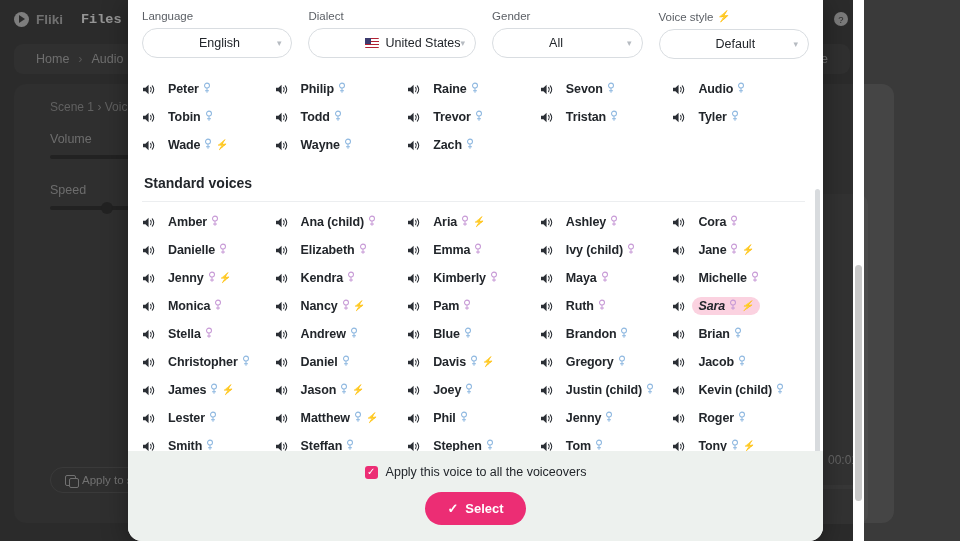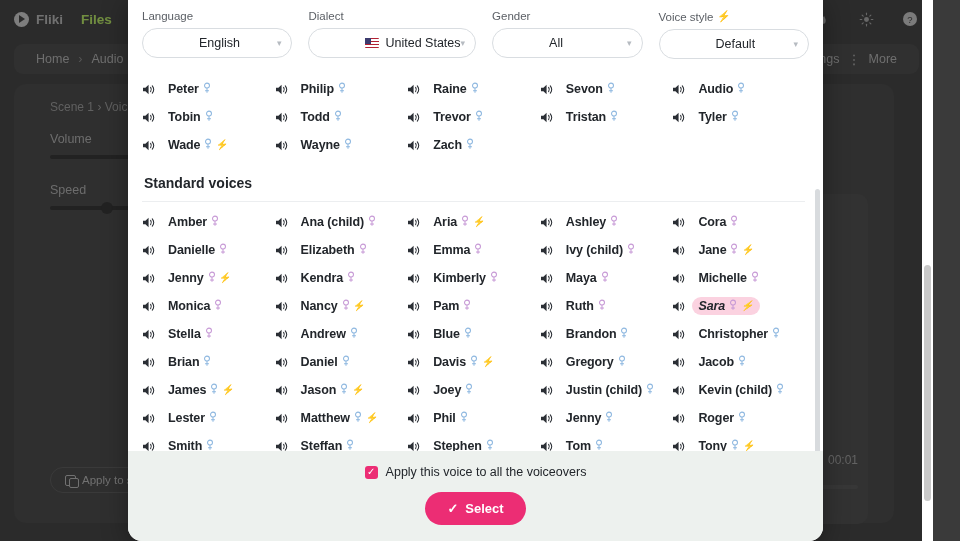--- a/index.html
+++ b/index.html
@@ -2,39 +2,39 @@
 <html><head>
 <meta charset="utf-8">
 <style>
   * { box-sizing: border-box; margin: 0; padding: 0; }
   html, body {
     width: 960px; height: 541px;
     overflow: hidden;
     font-family: "Liberation Sans", sans-serif;
     background: #3a3a3a;
   }
-  #root { position: relative; width: 933px; height: 541px; }
+  #root { position: relative; width: 864px; height: 541px; }
 
   
   .bg-app { position: absolute; inset: 0; background: #3f3f3f; }
   .bg-topbar {
     position: absolute; top: 0; left: 0; right: 0; height: 38px;
     display: flex; align-items: center; padding: 0 14px; gap: 18px;
   }
   .bg-logo { display: flex; align-items: center; gap: 7px; color: #bdbdbd; font-size: 13.5px; font-weight: 600; }
   .bg-logo-mark {
     width: 15px; height: 15px; border-radius: 50%;
     background: #d6d6d6; position: relative;
   }
   .bg-logo-mark::after {
     content: ""; position: absolute; left: 5px; top: 3.5px;
     border-left: 6px solid #3f3f3f;
     border-top: 4px solid transparent; border-bottom: 4px solid transparent;
   }
-  .bg-nav-files { color: #bef264; font-size: 13.5px; font-weight: 600; }
+  .bg-nav-files { color: #ffffff; font-size: 13.5px; font-weight: 600; font-family: Liberation Mono, monospace; }
   .bg-topbar-right {
     margin-left: auto; display: flex; align-items: center; gap: 26px;
     color: #adadad; font-size: 15px;
   }
   .bg-ico { display:inline-flex; align-items:center; justify-content:center; width: 18px; height: 18px; }
 
   .bg-breadcrumb-bar {
     position: absolute; top: 44px; left: 14px; right: 14px; height: 30px;
     background: #484848; border-radius: 9px;
     display: flex; align-items: center; padding: 0 22px;
@@ -938,38 +938,38 @@
             </div>
             <div class="voice">
               <span class="spk">
                 <svg viewBox="0 0 16 14" width="15" height="13" aria-hidden="true">
                   <path d="M1 5.2h2.6L7 2v10L3.6 8.8H1z" fill="#2b2f35"></path>
                   <path d="M9.2 4.7a4 4 0 0 1 0 4.6" stroke="#2b2f35" stroke-width="1.15" fill="none" stroke-linecap="round"></path>
                   <path d="M11 3.1a6.3 6.3 0 0 1 0 7.8" stroke="#2b2f35" stroke-width="1.15" fill="none" stroke-linecap="round"></path>
                 </svg>
               </span>
               <span class="vname-wrap">
+                <span class="vname">Brian</span>
+                <span class="gsym male"><svg viewBox="0 0 10 14" width="8" height="12" aria-hidden="true">
+                    <circle cx="5" cy="4" r="3.1" fill="none" stroke="#8fb8e0" stroke-width="1.3"></circle>
+                    <line x1="5" y1="7.1" x2="5" y2="13" stroke="#8fb8e0" stroke-width="1.3"></line>
+                    <line x1="2.6" y1="10.4" x2="7.4" y2="10.4" stroke="#8fb8e0" stroke-width="1.3"></line>
+                  </svg></span>
+              </span>
+            </div>
+            <div class="voice">
+              <span class="spk">
+                <svg viewBox="0 0 16 14" width="15" height="13" aria-hidden="true">
+                  <path d="M1 5.2h2.6L7 2v10L3.6 8.8H1z" fill="#2b2f35"></path>
+                  <path d="M9.2 4.7a4 4 0 0 1 0 4.6" stroke="#2b2f35" stroke-width="1.15" fill="none" stroke-linecap="round"></path>
+                  <path d="M11 3.1a6.3 6.3 0 0 1 0 7.8" stroke="#2b2f35" stroke-width="1.15" fill="none" stroke-linecap="round"></path>
+                </svg>
+              </span>
+              <span class="vname-wrap">
                 <span class="vname">Christopher</span>
-                <span class="gsym male"><svg viewBox="0 0 10 14" width="8" height="12" aria-hidden="true">
-                    <circle cx="5" cy="4" r="3.1" fill="none" stroke="#8fb8e0" stroke-width="1.3"></circle>
-                    <line x1="5" y1="7.1" x2="5" y2="13" stroke="#8fb8e0" stroke-width="1.3"></line>
-                    <line x1="2.6" y1="10.4" x2="7.4" y2="10.4" stroke="#8fb8e0" stroke-width="1.3"></line>
-                  </svg></span>
-              </span>
-            </div>
-            <div class="voice">
-              <span class="spk">
-                <svg viewBox="0 0 16 14" width="15" height="13" aria-hidden="true">
-                  <path d="M1 5.2h2.6L7 2v10L3.6 8.8H1z" fill="#2b2f35"></path>
-                  <path d="M9.2 4.7a4 4 0 0 1 0 4.6" stroke="#2b2f35" stroke-width="1.15" fill="none" stroke-linecap="round"></path>
-                  <path d="M11 3.1a6.3 6.3 0 0 1 0 7.8" stroke="#2b2f35" stroke-width="1.15" fill="none" stroke-linecap="round"></path>
-                </svg>
-              </span>
-              <span class="vname-wrap">
-                <span class="vname">Brian</span>
                 <span class="gsym male"><svg viewBox="0 0 10 14" width="8" height="12" aria-hidden="true">
                     <circle cx="5" cy="4" r="3.1" fill="none" stroke="#8fb8e0" stroke-width="1.3"></circle>
                     <line x1="5" y1="7.1" x2="5" y2="13" stroke="#8fb8e0" stroke-width="1.3"></line>
                     <line x1="2.6" y1="10.4" x2="7.4" y2="10.4" stroke="#8fb8e0" stroke-width="1.3"></line>
                   </svg></span>
               </span>
             </div>
             <div class="voice">
               <span class="spk">
                 <svg viewBox="0 0 16 14" width="15" height="13" aria-hidden="true">

